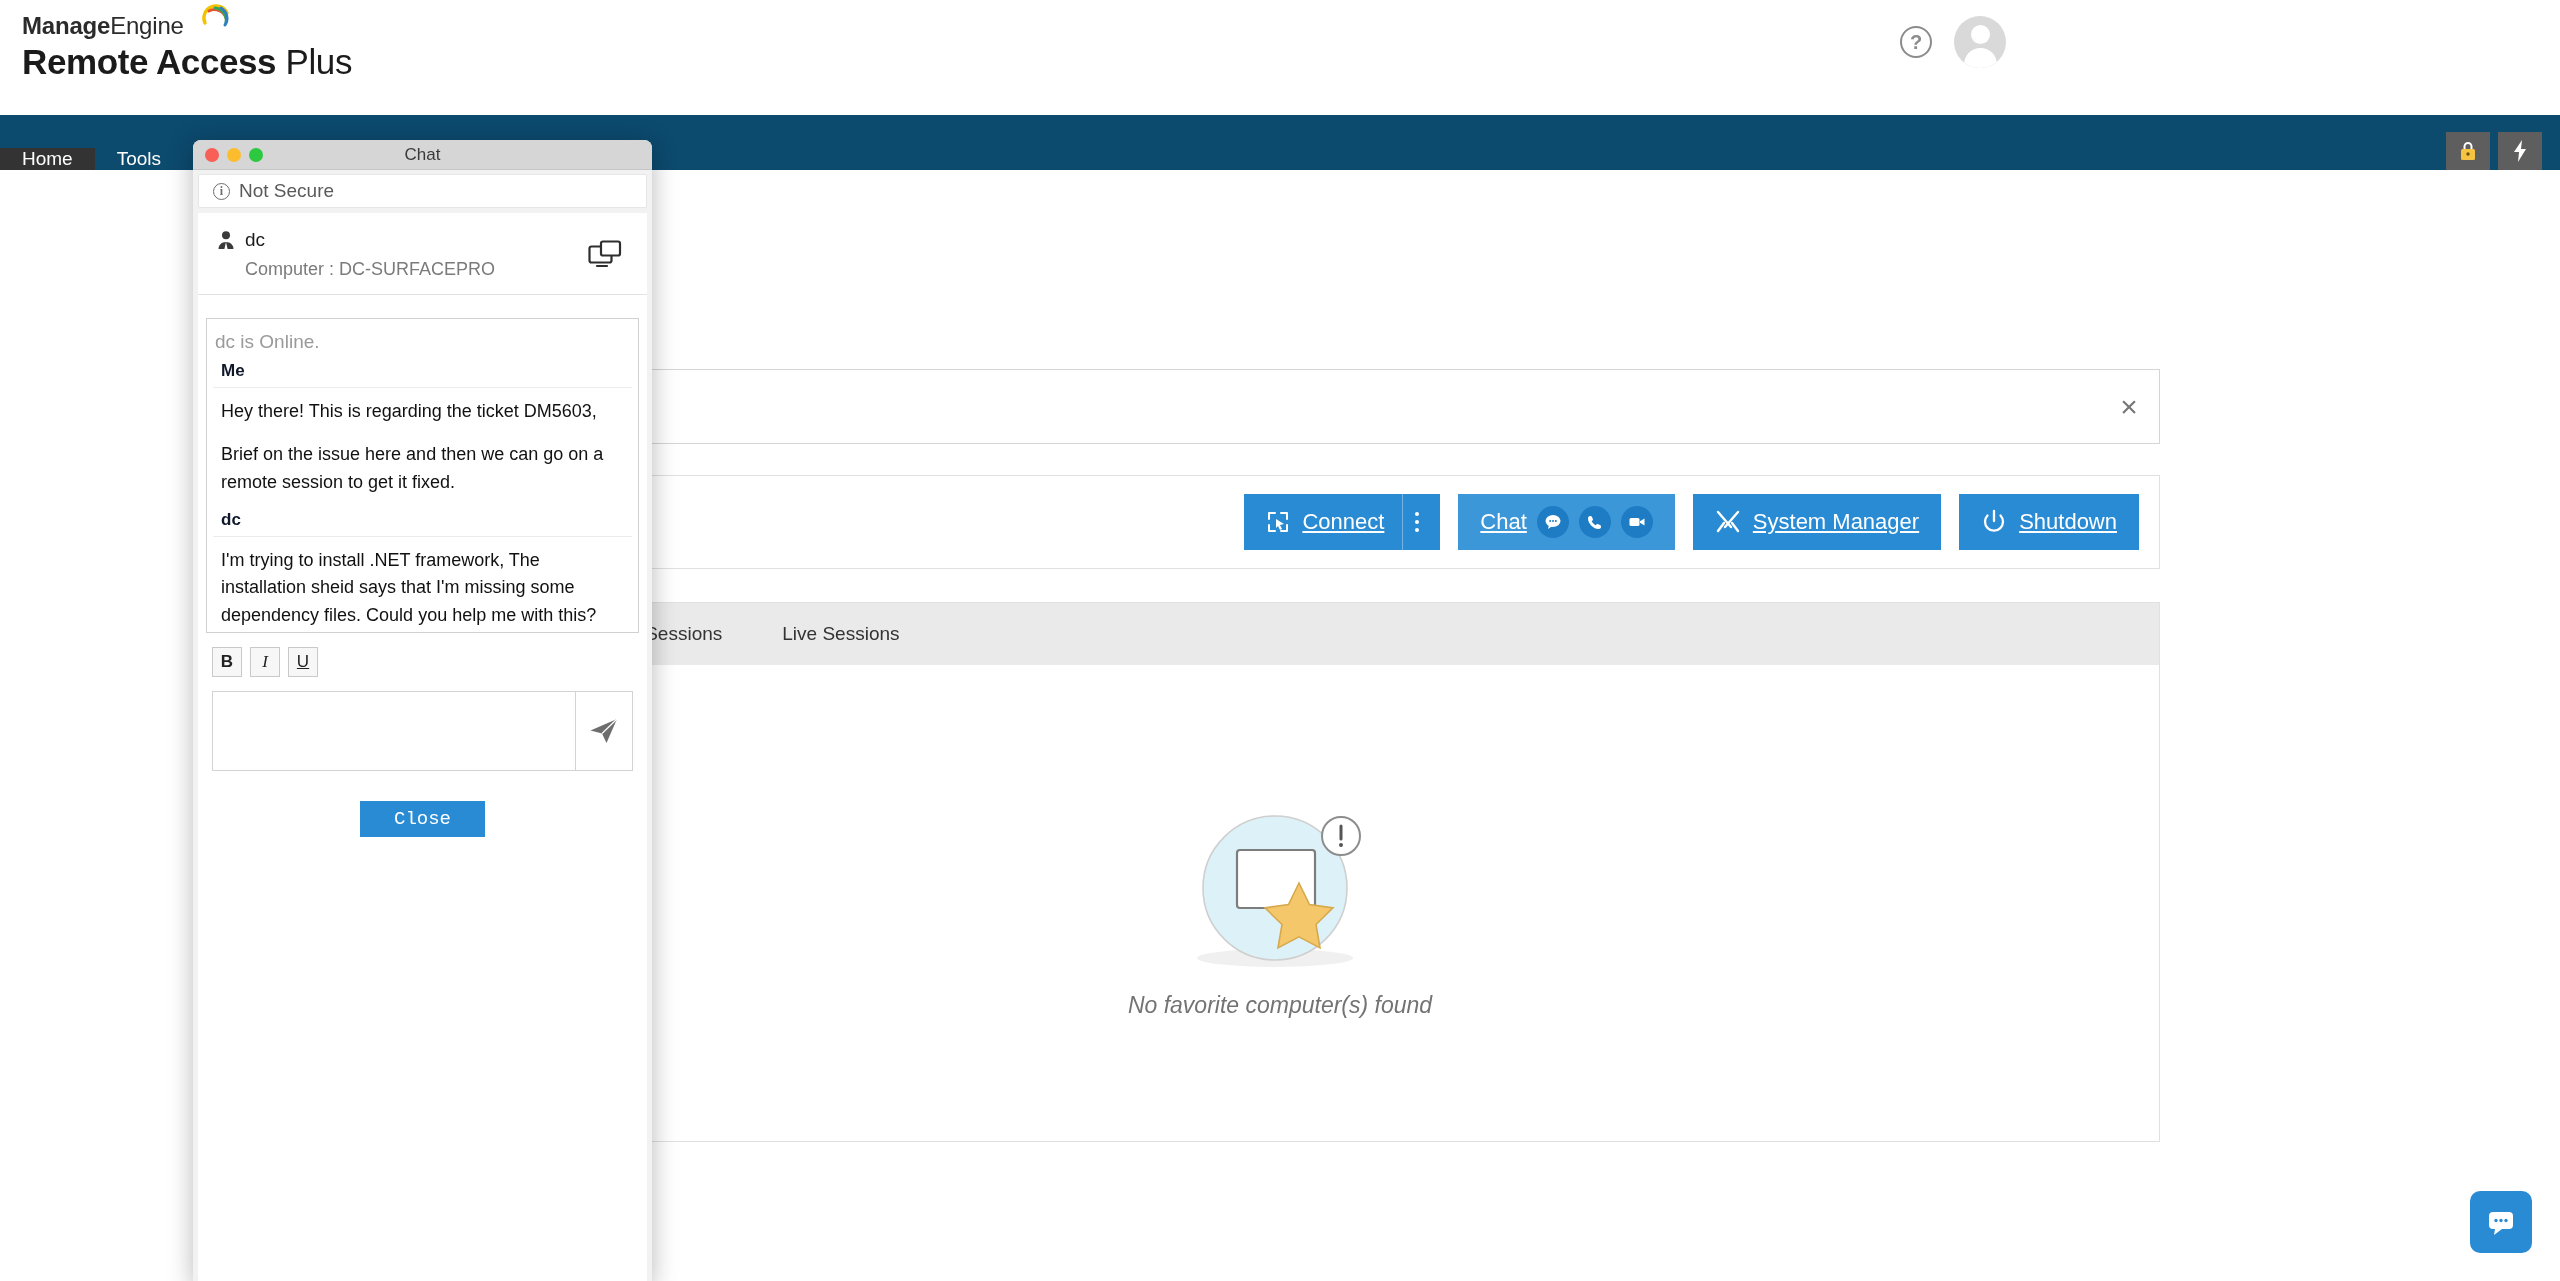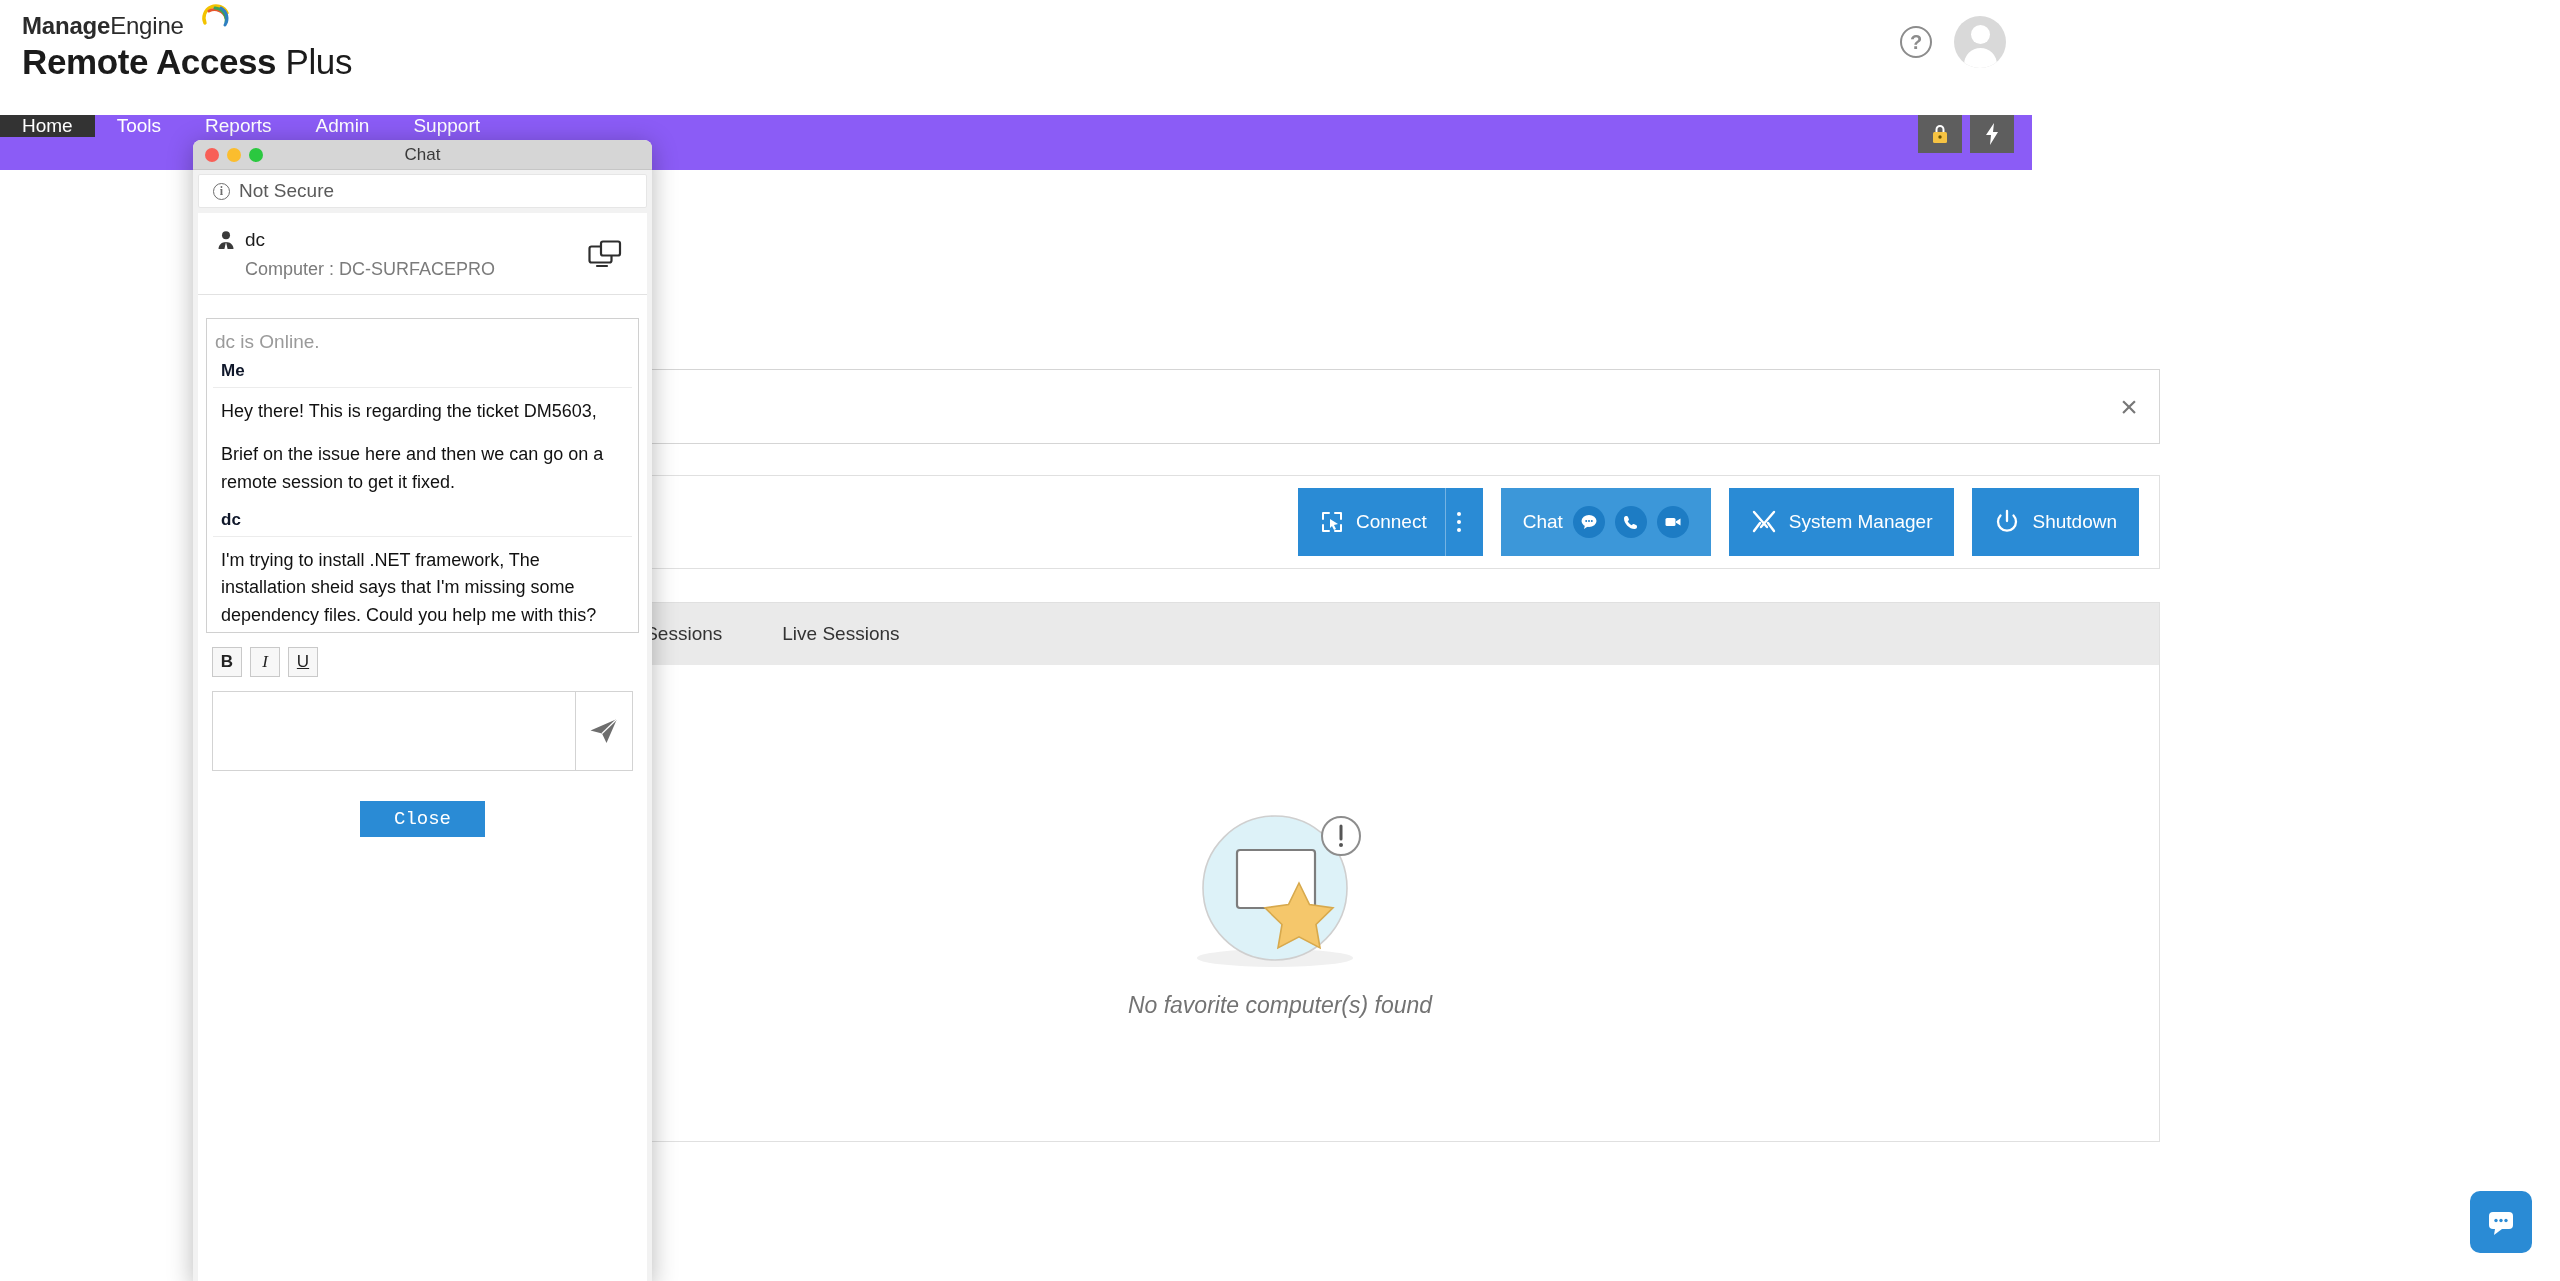--- a/index.html
+++ b/index.html
@@ -50,23 +50,23 @@
   }
   .avatar::after {
     content: ""; position: absolute; left: 50%; top: 32px;
     width: 33px; height: 26px; margin-left: -16.5px;
     border-radius: 17px 17px 0 0; background: #ffffff;
   }
 
   
   .navbar {
     position: absolute; left: 0; top: 115px;
-    width: 2032px; height: 55px;
-    background: #8b5cf6;
-    display: flex; align-items: flex-start;
+    width: 2560px; height: 55px;
+    background: #0c4a6e;
+    display: flex; align-items: flex-end;
   }
   .nav-item {
     display: flex; align-items: center; padding: 0 22px;
     color: #ffffff; font-size: 19px; cursor: pointer;
   }
   .nav-item.active { background: #333333; }
   .nav-right {
     margin-left: auto; display: flex; align-items: center;
     padding-right: 18px; gap: 8px;
   }
@@ -99,25 +99,26 @@
 
   
   .actionbar {
     position: absolute; left: 400px; top: 305px;
     width: 1760px; height: 94px;
     border: 1px solid #e0e0e0; background: #fff;
     display: flex; align-items: center; justify-content: flex-end;
     padding-right: 20px; gap: 18px;
   }
   .btn {
-    height: 68px; background: #2a8bd5; color: #fff;
+    height: 56px; background: #2a8bd5; color: #fff;
     display: flex; align-items: center; gap: 12px;
-    padding: 0 22px; font-size: 19px; cursor: pointer;
+    padding: 0 22px; font-size: 22px; cursor: pointer;
     border: none; font-family: "Liberation Sans", sans-serif;
     white-space: nowrap;
+    text-decoration: underline;
   }
   .btn-connect { padding-right: 12px; }
   .kebab {
     width: 26px; height: 100%; display: flex; flex-direction: column;
     align-items: center; justify-content: center; gap: 4px;
     border-left: 1px solid rgba(255,255,255,.35); margin-left: 6px;
     cursor: pointer; padding-left: 2px;
   }
   .kebab i { width: 4px; height: 4px; border-radius: 50%; background: #fff; display: block; }
   .btn-chat { background: #3c97d9; gap: 10px; }

